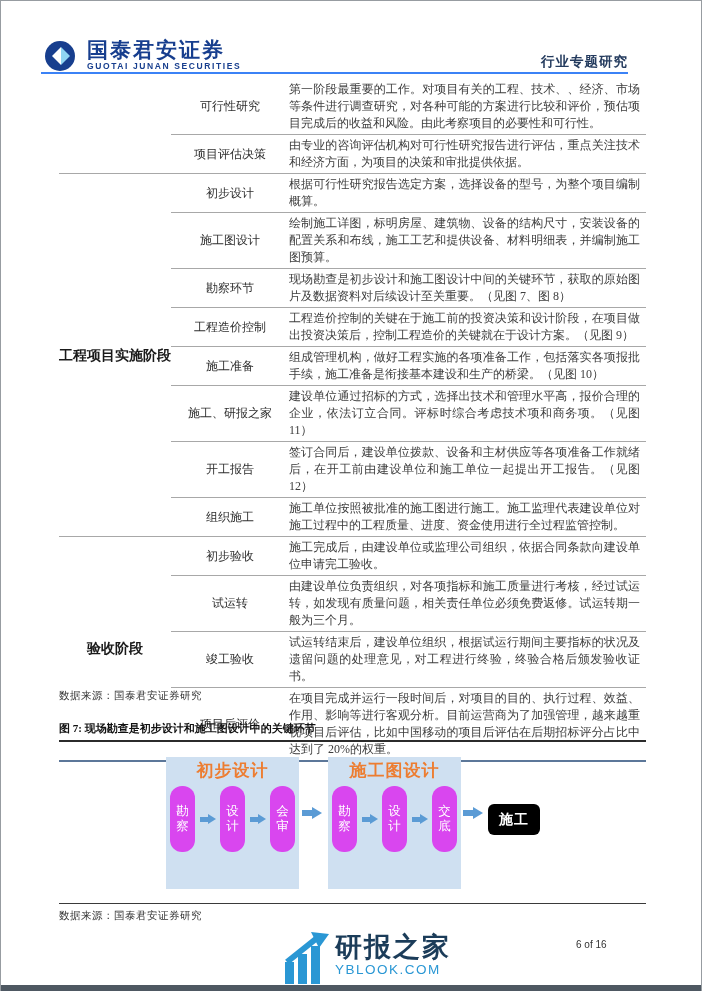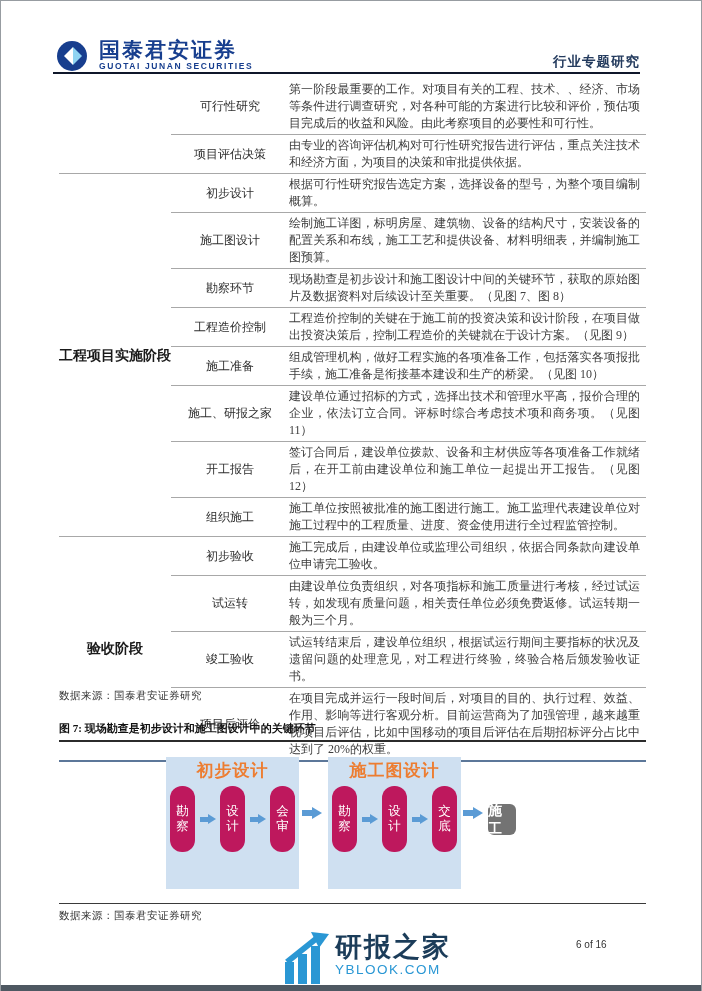--- a/index.html
+++ b/index.html
@@ -3,22 +3,22 @@
 <meta charset="utf-8">
 <style>
   * { margin:0; padding:0; box-sizing:border-box; }
   html,body { width:702px; height:991px; background:#fff; }
   body { font-family:"Liberation Serif","DejaVu Serif",serif; color:#3d3d3d; }
   .page { position:absolute; left:0; top:0; width:702px; height:991px; background:#fff;
           border:1px solid #979ca1; border-bottom:none; overflow:hidden; }
   .bottom-bar { position:absolute; left:0; bottom:0; width:702px; height:6px; background:#4e5862; }
 
   
-  .header { position:absolute; left:52px; top:30px; width:587px; height:43px;
-            border-bottom:2px solid #0f172a; }
+  .header { position:absolute; left:40px; top:30px; width:587px; height:43px;
+            border-bottom:2px solid #3b82f6; }
   .gtja-icon { position:absolute; left:4px; top:10px; width:30px; height:30px; border-radius:50%;
                background:#173e8e; overflow:hidden; }
   .gtja-icon .dl { position:absolute; left:7px; top:6px; width:9px; height:18px;
                    background:#ffffff; clip-path:polygon(100% 0,100% 100%,0 50%); }
   .gtja-icon .dr { position:absolute; left:16px; top:6px; width:9px; height:18px;
                    background:#8fd4f2; clip-path:polygon(0 0,100% 50%,0 100%); }
   .brand { position:absolute; left:46px; top:8px; color:#173e8e; }
   .brand-cn { font-size:21px; font-weight:bold; letter-spacing:2px; line-height:22px;
               font-family:"Liberation Sans",sans-serif; }
   .brand-en { font-size:8.5px; font-weight:bold; letter-spacing:1.6px; line-height:10px;
@@ -48,34 +48,34 @@
                font-weight:bold; color:#111; padding-bottom:4px; border-bottom:2px solid #2b2b2b; }
   .flow { position:absolute; left:0; top:0; width:702px; height:991px; pointer-events:none; }
   .stage { position:absolute; top:756px; width:133px; height:132px; background:#cfe0f1;
            display:flex; flex-direction:column; align-items:center; padding-top:2px;
            font-family:"Liberation Sans",sans-serif; }
   .stage1 { left:165px; } .stage2 { left:327px; }
   .stage-label { color:#ed7d31; font-weight:bold; font-size:17px; line-height:24px;
                  letter-spacing:1px; white-space:nowrap; }
   .boxes { width:100%; height:66px; margin-top:3px; display:flex; align-items:center;
            justify-content:space-between; padding:0 4px; }
-  .vbox { width:25px; height:66px; background:#be185d; border-radius:12px; color:#fff;
+  .vbox { width:25px; height:66px; background:#d946ef; border-radius:12px; color:#fff;
           font-size:12.5px; display:flex; align-items:center; justify-content:center; }
   .vbox span { width:1em; word-break:break-all; text-align:center; line-height:15px; }
   .arr { position:relative; width:16px; height:10px; flex:0 0 auto; }
   .arr::before { content:""; position:absolute; left:0; top:2.5px; width:9px; height:5px; background:#5b9bd5; }
   .arr::after  { content:""; position:absolute; right:0; top:0; width:0; height:0;
                  border-left:8px solid #5b9bd5; border-top:5px solid transparent; border-bottom:5px solid transparent; }
   .arr-mid { position:absolute; width:20px; height:12px; }
   .arr-mid::before { content:""; position:absolute; left:0; top:3px; width:11px; height:6px; background:#5b9bd5; }
   .arr-mid::after  { content:""; position:absolute; right:0; top:0; width:0; height:0;
                  border-left:10px solid #5b9bd5; border-top:6px solid transparent; border-bottom:6px solid transparent; }
   .arr-c1c2 { left:301px; top:806px; }
   .arr-final { left:462px; top:806px; }
-  .final-box { position:absolute; left:487px; top:803px; width:28px; height:31px; background:#737373;
+  .final-box { position:absolute; left:487px; top:803px; width:52px; height:31px; background:#000000;
                border-radius:6px; color:#fff; font-weight:bold; font-size:14px;
                display:flex; align-items:center; justify-content:center; letter-spacing:1px;
                font-family:"Liberation Sans",sans-serif; }
   .fig-rule { position:absolute; left:58px; top:902px; width:587px; border-top:1.5px solid #3a3a3a; }
   .src-fig { top:908px; }
 
   
   .wm { position:absolute; left:282px; top:931px; display:flex; }
   .wm-text { margin-left:6px; }
   .wm-cn { font-size:27px; line-height:30px; font-weight:bold; color:#1b3c59;

